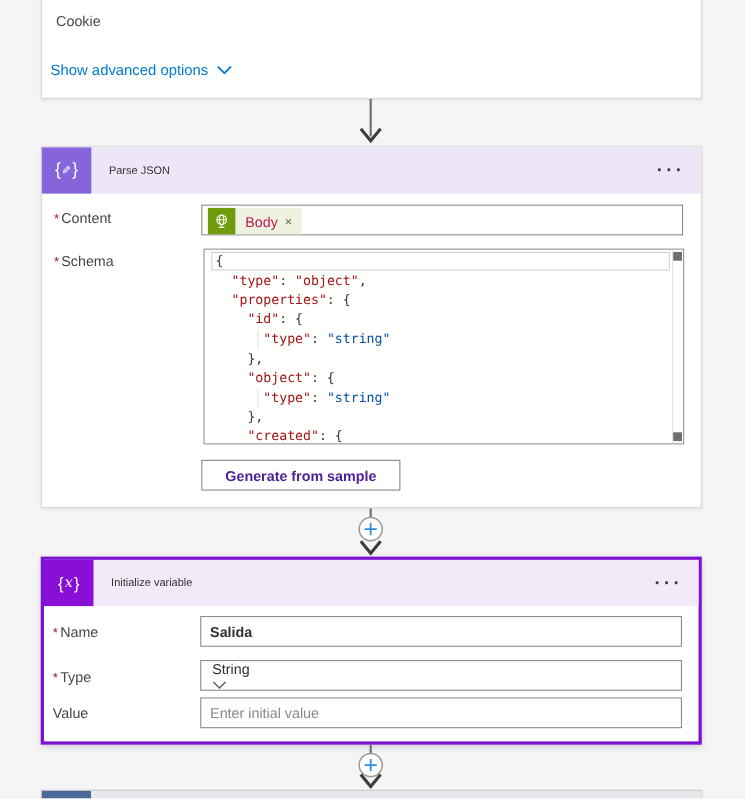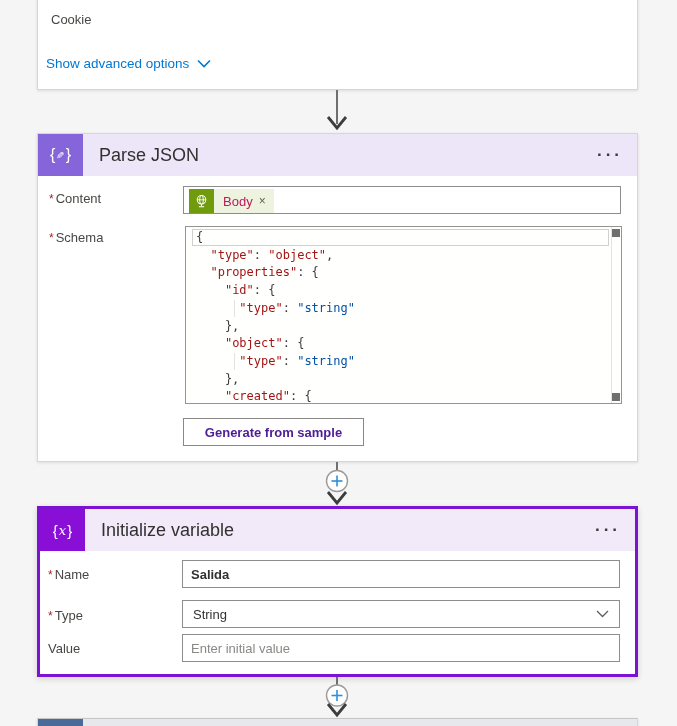--- a/index.html
+++ b/index.html
@@ -21,21 +21,21 @@
               display: flex; align-items: center; gap: 8px; cursor: pointer; background: none; border: none;
               font-family: "Liberation Sans", sans-serif; }
 
   
   .connector { position: absolute; left: 319px; width: 36px; }
 
   
   .card-header { position: absolute; top: 0; left: 0; right: 0; height: 42px; display: flex; align-items: center; }
   .hdr-icon { width: 45px; height: 42px; flex: 0 0 45px; display: flex; align-items: center;
               justify-content: center; color: #fff; font-size: 16px; }
-  .hdr-title { font-size: 18px; color: #323130; margin-left: 16px; flex: 1; }
+  .hdr-title { font-size: 10px; color: #323130; margin-left: 16px; flex: 1; }
   .more-dots { font-size: 17px; font-weight: bold; color: #3b3a39; letter-spacing: 3px;
                margin-right: 14px; line-height: 10px; cursor: pointer; background: none; border: none; }
 
   .card-parse { top: 133px; height: 329px; }
   .parse-hdr { background: #ece6f8; }
   .parse-icon { background: #8565d9; }
   .pencil { font-size: 10px; display: inline-block; transform: scaleX(-1); margin: 0 1px; }
 
   
   .token-pill { position: absolute; top: 2px; left: 5px; height: 24px; display: inline-flex;
@@ -60,22 +60,22 @@
   .gen-btn { position: absolute; left: 145px; top: 284px; width: 181px; height: 28px; background: #fff;
              border: 1px solid #8a8886; font-family: "Liberation Sans", sans-serif; font-size: 13px;
              font-weight: bold; color: #4c1d95; cursor: pointer; }
 
   
   .card-init { top: 506px; height: 171px; border: 3px solid #7c12d2; box-shadow: 0 2px 6px rgba(0,0,0,.15); }
   .init-hdr { background: #f2e9f9; }
   .init-icon { background: #8a0fd6; font-size: 15px; }
   .init-icon i { font-style: italic; font-family: "DejaVu Serif", serif; font-size: 13px; margin: 0 1px; }
   .combo { position: absolute; left: 142px; width: 438px; height: 28px; border: 1px solid #8f8d8b;
-           background: #fff; display: flex; align-items: center; font-size: 13px; color: #323130;
-           padding: 0 10px; cursor: pointer; justify-content: space-between; }
+           background: #fff; display: flex; font-size: 13px; color: #323130;
+           padding: 0 10px; cursor: pointer; justify-content: space-between; flex-direction: column; }
   .init-input { left: 142px; }
 
   
   .card-next { top: 718px; height: 12px; border-top: 1px solid #c6c6c6; display: flex; }
   .next-icon { width: 45px; background: #4a6b9a; }
   .next-strip { flex: 1; background: #e6e8eb; }
 
   .chev { flex: 0 0 auto; }
 </style>
 </head>

